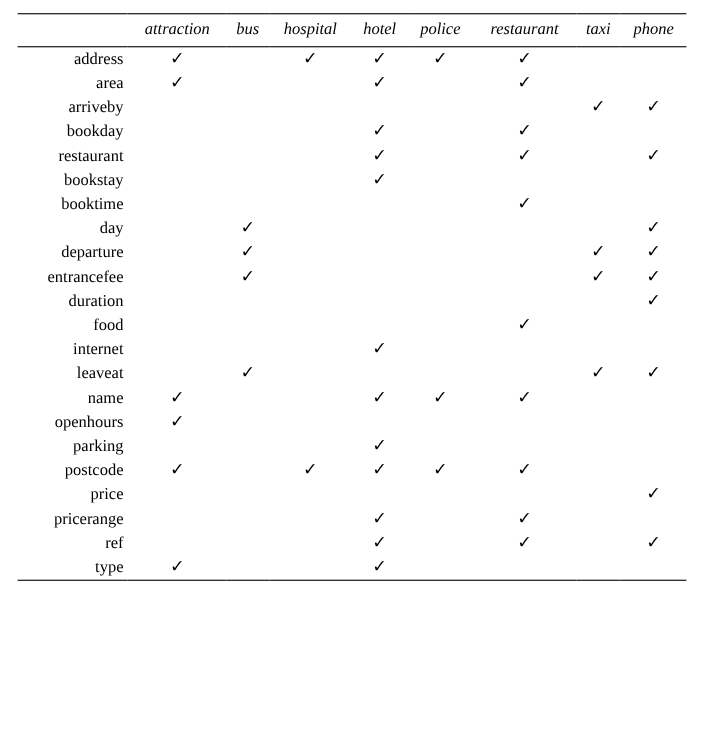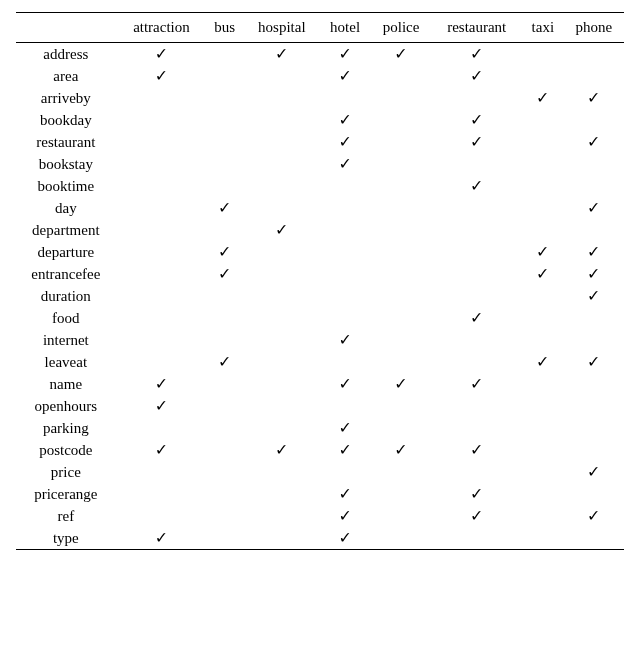--- a/index.html
+++ b/index.html
@@ -15,29 +15,30 @@
   table {
     border-collapse: collapse;
     width: 100%;
   }
   th, td {
     padding: 2.5px 4px;
     text-align: center;
     font-weight: normal;
   }
   th.rowhead, td.rowhead {
-    text-align: center;
+    text-align: right;
     padding-left: 2px;
     margin-left: 44px;
   }
   thead tr th {
     border-top: 1px solid #000;
     border-bottom: 1px solid #000;
     padding-top: 6px;
     padding-bottom: 6px;
+    font-style: italic;
   }
   tbody tr:last-child td {
     border-bottom: 1px solid #000;
   }
   .check {
     font-size: 16px;
     line-height: 1;
   }
 </style>
 </head>
@@ -142,31 +143,20 @@
         <td></td>
         <td><span class="check">✓</span></td>
         <td></td>
         <td></td>
         <td></td>
         <td></td>
         <td></td>
         <td><span class="check">✓</span></td>
       </tr>
       <tr>
-        <td class="rowhead">department</td>
-        <td></td>
-        <td></td>
-        <td><span class="check">✓</span></td>
-        <td></td>
-        <td></td>
-        <td></td>
-        <td></td>
-        <td></td>
-      </tr>
-      <tr>
         <td class="rowhead">departure</td>
         <td></td>
         <td><span class="check">✓</span></td>
         <td></td>
         <td></td>
         <td></td>
         <td></td>
         <td><span class="check">✓</span></td>
         <td><span class="check">✓</span></td>
       </tr>

